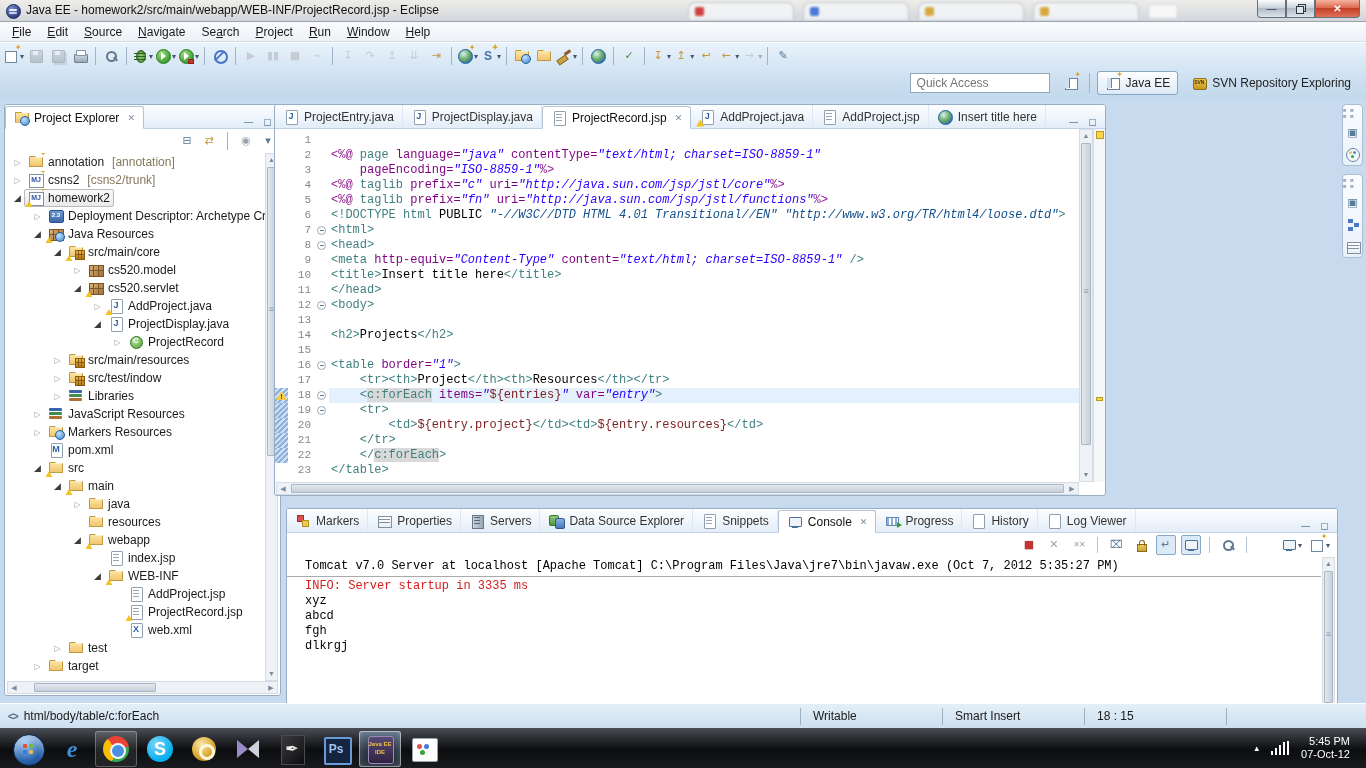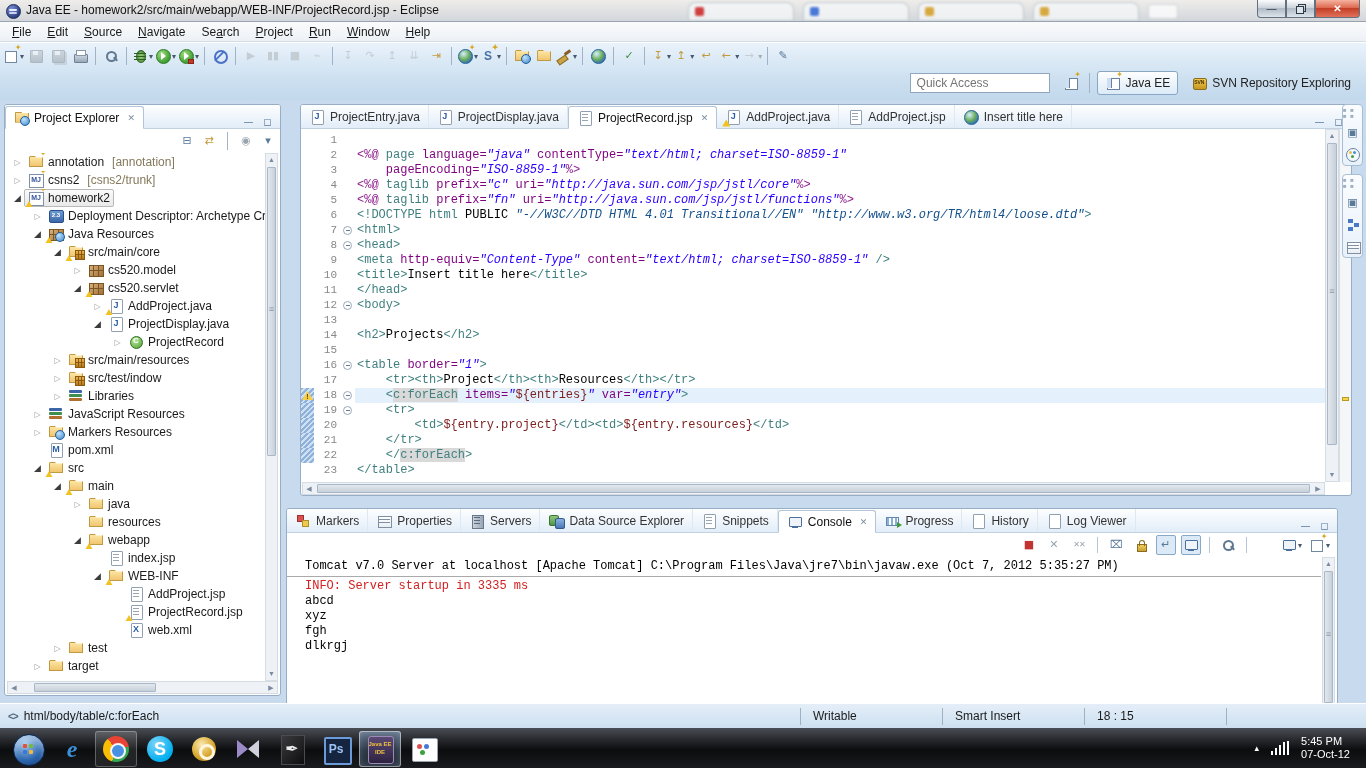--- a/index.html
+++ b/index.html
@@ -63,21 +63,21 @@
   .vthumb{position:absolute;left:1px;right:1px;background:linear-gradient(90deg,#e3e8ee,#c7d0da);border:1px solid #a9b8c7;border-radius:1px}
   .vthumb::after{content:"≡";position:absolute;left:0;right:0;top:50%;margin-top:-8px;text-align:center;color:#8a98a8;font-size:9px}
   .sa{position:absolute;left:0;right:0;height:12px;color:#7a8aa0;font-size:7px;text-align:center;line-height:12px}
   .hscroll{position:absolute;height:13px;background:#eef1f5;border:1px solid #d5dce4}
   .hthumb{position:absolute;top:1px;bottom:1px;background:linear-gradient(#e3e8ee,#c7d0da);border:1px solid #a9b8c7;border-radius:1px}
   .hl,.hr{position:absolute;top:0;bottom:0;width:12px;color:#7a8aa0;font-size:7px;text-align:center;line-height:11px}
   .hl{left:0}.hr{right:0}
   #explorer .hscroll{left:2px;right:2px;bottom:1px}
 
   
-  #editor{left:300px;top:104px;width:1052px;height:392px}
+  #editor{left:274px;top:104px;width:832px;height:392px}
   .codewrap{position:absolute;left:0;top:24px;right:26px;bottom:13px;background:#fff;overflow:hidden;padding-top:4px}
   .crow{display:flex;height:15px;font:12px/15px "Liberation Mono",monospace;white-space:pre}
   .c-ann{width:13px;flex:none;position:relative}
   .c-ann.range{background:repeating-linear-gradient(135deg,#8fb2da 0 2px,#cfe0f2 2px 4px)}
   .c-num{width:27px;flex:none;text-align:right;padding-right:4px;color:#888;font-size:11px}
   .c-fold{width:14px;flex:none;position:relative}
   .fold{position:absolute;left:2px;top:3px;width:9px;height:9px;border:1px solid #9aa8ba;border-radius:50%;background:#fff}
   .fold::after{content:"";position:absolute;left:2px;top:3px;width:4px;height:1px;background:#68788c}
   .c-text{flex:1;padding-left:2px;color:#000}
   .crow.current .c-text{background:#e4f1fd}
@@ -122,21 +122,21 @@
   .sb-brico{font:bold 10px "Liberation Sans",sans-serif;color:#55687c;letter-spacing:-1px}
   .sb-cell{width:142px;height:17px;border-left:1px solid #9eb2c6;display:flex;align-items:center;padding-left:12px;color:#1a1a1a}
   .sb-pad{width:140px;height:17px;border-left:1px solid #9eb2c6}
 
   
   .taskbar{position:absolute;left:0;top:728px;width:1366px;height:40px;background:linear-gradient(#4a4e55,#26282c 30%,#0c0d0f 55%,#1a1b1e);display:flex;align-items:center}
   .tapp{width:42px;height:36px;margin:2px 1px 0 1px;display:flex;align-items:center;justify-content:center;border-radius:3px}
   .tapp.running{background:linear-gradient(rgba(255,255,255,.16),rgba(255,255,255,.04));box-shadow:inset 0 0 0 1px rgba(255,255,255,.28)}
   .tapp.active{background:linear-gradient(rgba(170,205,255,.35),rgba(120,170,230,.12));box-shadow:inset 0 0 0 1px rgba(255,255,255,.45),inset 0 0 8px rgba(190,225,255,.3)}
   .tray{margin-left:auto;display:flex;align-items:center;gap:12px;padding-right:16px;color:#fff}
-  .clock{font-size:11px;line-height:13px;text-align:left;color:#fff}
+  .clock{font-size:11px;line-height:13px;text-align:right;color:#fff}
 
   
   .ic{position:relative;display:inline-block;width:16px;height:16px;vertical-align:middle;font-family:"DejaVu Sans",sans-serif;font-size:11px;line-height:16px;text-align:center;flex:none}
   .ovl-star{position:absolute;right:-3px;top:-4px;color:#d8a520;font-size:8px;line-height:8px;width:8px;height:8px}
   .ovl-warn{position:absolute;left:-3px;bottom:-2px;width:8px;height:7px;background:#f2c21f;clip-path:polygon(50% 0,100% 100%,0 100%)}
   .ovl-red{position:absolute;right:0;bottom:0;width:6px;height:5px;background:#c23a2a;border:1px solid #8a2418}
   .ic[data-letter]::after{content:attr(data-letter);position:absolute;left:0;right:0;top:1px;font:bold 9px/13px "Liberation Sans",sans-serif;color:#2b5fa5;text-align:center}
   .ic.f::before{content:"";position:absolute;left:1px;top:2px;width:14px;height:11px;background:linear-gradient(#fde9a9,#f0c26a);clip-path:polygon(0 100%,0 12%,7% 0,42% 0,52% 14%,100% 14%,100% 100%);box-shadow:inset 0 0 0 1px #c09a42}
   .ic.globe-dot::after{content:"";position:absolute;right:-1px;bottom:0;width:8px;height:8px;border-radius:50%;background:radial-gradient(circle at 35% 30%,#bfe3ff,#3f86c8);border:1px solid #1d5f9e}
   .ic.grid-dot::after{content:"";position:absolute;right:-1px;bottom:0;width:8px;height:8px;background:linear-gradient(90deg,transparent 0 2px,#8a5a10 2px 3px,transparent 3px 5px,#8a5a10 5px 6px,transparent 6px),linear-gradient(transparent 0 3px,#8a5a10 3px 4px,transparent 4px),linear-gradient(#e8b450,#b87818);border:1px solid #8a5a10}
@@ -841,22 +841,22 @@
             <span class="ovl-star">✦</span>
           </span>
           <span class="dd">▾</span>
         </span>
       </div>
     <div class="console-body">
       <div class="co-header">Tomcat v7.0 Server at localhost [Apache Tomcat] C:\Program Files\Java\jre7\bin\javaw.exe (Oct 7, 2012 5:35:27 PM)</div>
       <div class="co-rule"></div>
       <div>
           <div class="co-line error">INFO: Server startup in 3335 ms</div>
+          <div class="co-line">xyz</div>
           <div class="co-line">abcd</div>
-          <div class="co-line">xyz</div>
           <div class="co-line">fgh</div>
           <div class="co-line">dlkrgj</div>
         </div>
     </div>
     <div class="vscroll">
       <span class="sa" style="top:0">▲</span>
       <span class="sa" style="bottom:0">▼</span>
       <span class="vthumb" style="top:13px;bottom:13px"></span>
     </div>
     <div class="hscroll">

